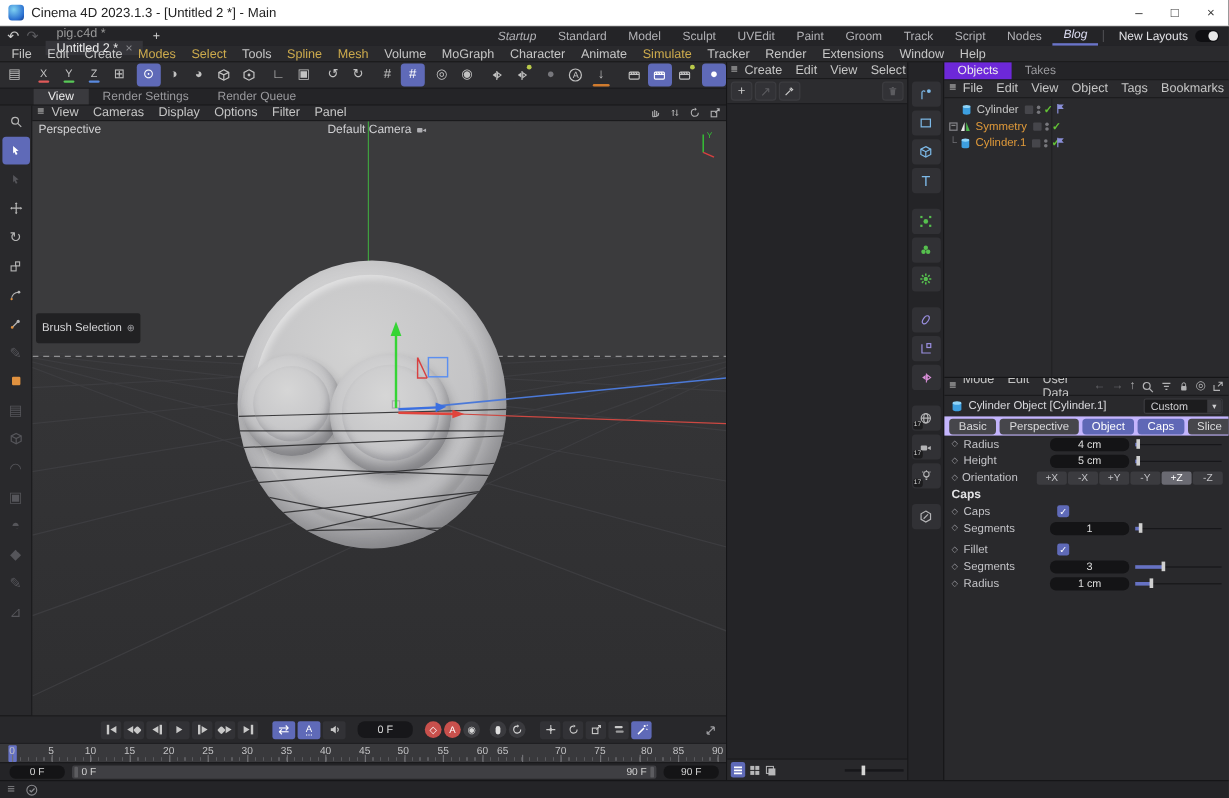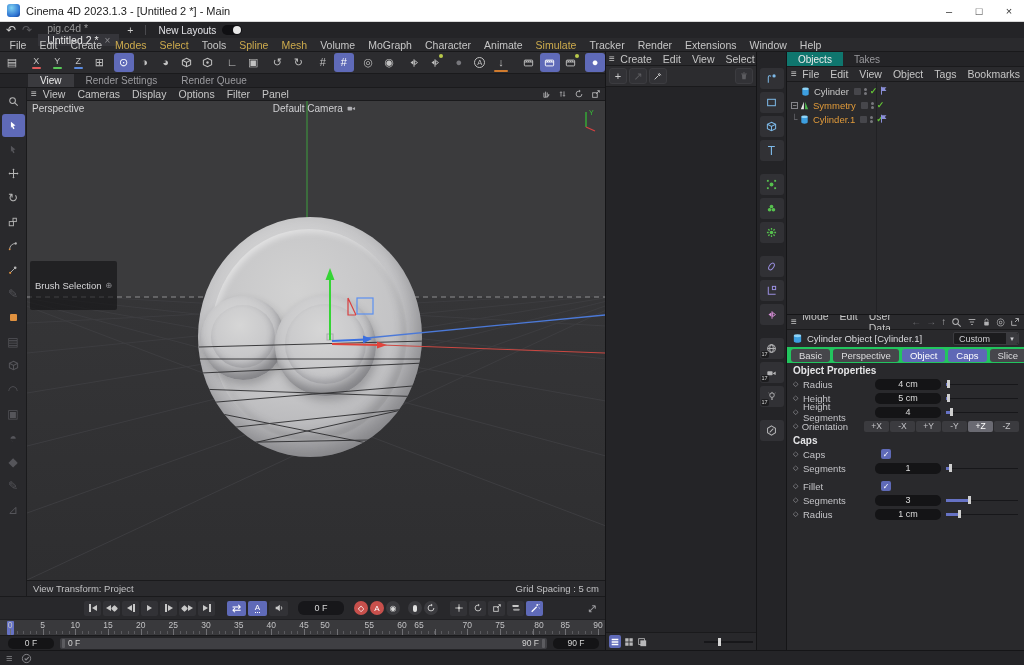--- a/index.html
+++ b/index.html
@@ -60,21 +60,21 @@
   .vpstack{flex:1;display:flex;flex-direction:column;min-width:0;}
   .vpmenu{height:13px;background:#2a2a2d;display:flex;align-items:center;font-size:10px;padding:0 4px;border-bottom:1px solid #1a1a1c;color:#c6c6c6;}
   .vpmenu .mi{padding:0 6px;}
   .vpmenu .right{margin-left:auto;display:flex;gap:7px;color:#b0b0b2;align-items:center;}
   .canvas{flex:1;position:relative;overflow:hidden;
     background:linear-gradient(180deg,#3b3b3d 0px,#3b3b3d 195px,#353537 197px,#2e2e30 100%);}
   .svgabs{position:absolute;left:0;top:0;}
   .vplabel{position:absolute;font-size:10px;color:#d2d2d4;}
   .camlabel{position:absolute;top:2px;left:50%;transform:translateX(-52%);font-size:10px;color:#cfcfd2;display:flex;gap:4px;align-items:center;}
   .hintpill{position:absolute;left:3px;top:160px;background:rgba(18,18,20,.62);border-radius:2px;
-    padding:19px 5px;font-size:9.5px;color:#d6d6d8;display:flex;gap:4px;align-items:center;}
+    padding:7px 5px;font-size:9.5px;color:#d6d6d8;display:flex;gap:4px;align-items:center;}
   .disc{position:absolute;left:171px;top:116px;width:224px;height:240px;border-radius:50%;
     background:radial-gradient(circle at 42% 28%,#d6d6d6 0%,#c7c7c9 45%,#aaaaad 76%,#8d8d90 100%);
     box-shadow:inset -6px -10px 18px rgba(40,40,45,.25);}
   .discface{position:absolute;left:13px;top:12px;right:15px;bottom:16px;border-radius:50%;
     background:radial-gradient(circle at 44% 30%,#d2d2d2 0%,#c2c2c4 60%,#a9a9ac 100%);
     box-shadow:inset 2px 3px 6px rgba(255,255,255,.5), inset -4px -7px 10px rgba(60,60,66,.28);}
   .bump{position:absolute;border-radius:50%;
     background:radial-gradient(circle at 44% 32%,#dadada 0%,#c4c4c6 55%,#9a9a9d 96%);
     box-shadow:inset -4px -8px 10px rgba(55,55,60,.35), 2px 5px 8px rgba(40,40,45,.25);}
   .bumpface{position:absolute;left:10px;top:9px;right:10px;bottom:12px;border-radius:50%;
@@ -125,41 +125,41 @@
   .msl .hd{position:absolute;left:14px;top:1px;width:2.5px;height:8px;background:#d6d6d6;}
   
   .strip{width:30px;background:#242427;border-right:1px solid #151517;display:flex;flex-direction:column;align-items:center;padding-top:16px;}
   .cs{width:24px;height:21px;background:#313135;border-radius:3px;margin-bottom:3px;display:flex;align-items:center;justify-content:center;position:relative;flex:0 0 auto;font-size:12px;}
   .cs.gap{margin-top:10px;}
   .badge{position:absolute;left:1px;bottom:1px;font-size:5.5px;color:#d8d8d8;background:#1c1c1e;border-radius:2px;padding:0 1px;line-height:1.2;}
   
   .rightpanel{flex:1;background:#29292c;display:flex;flex-direction:column;min-width:0;}
   .rtabs{height:15px;background:#242427;display:flex;font-size:10px;border-bottom:1px solid #1a1a1c;}
   .rtab{display:flex;align-items:center;padding:0 11px;color:#9a9a9e;}
-  .rtab.active{background:#0f766e;color:#ececec;}
+  .rtab.active{background:#6d28d9;color:#ececec;}
   .pmenu{height:15px;display:flex;align-items:center;font-size:10px;padding:0 4px;background:#2a2a2d;border-bottom:1px solid #1a1a1c;color:#c6c6c6;}
   .pmenu .mi{padding:0 5.5px;}
   .pmenu .right{margin-left:auto;display:flex;gap:5px;align-items:center;color:#b2b2b4;}
   .omtree{height:233px;background:#2a2a2d;position:relative;font-size:9.5px;border-bottom:1px solid #151517;padding-top:2px;}
   .omdivider{position:absolute;left:89px;top:0;bottom:0;width:1px;background:#212124;}
   .otrow{display:flex;align-items:center;height:14px;padding-left:4px;position:relative;}
   .otname{margin:0 3px;}
   .otname.sel{color:#e09a3a;}
   .exp{width:7px;height:7px;border:1px solid #85858a;color:#cfcfcf;font-size:7px;line-height:5px;text-align:center;margin-right:1px;}
   .branch{color:#6f6f74;font-size:9px;width:8px;}
   .tgl-sq{width:7px;height:7px;background:#46464b;border-radius:1px;margin:0 2px;}
   .tgl-dots{display:flex;flex-direction:column;gap:1px;margin:0 1px;}
   .tgl-dots i{width:3px;height:3px;border-radius:50%;background:#77777c;}
   .ck{color:#63c136;font-size:9px;font-weight:bold;margin:0 2px;}
   .tagflag{position:absolute;left:92px;top:1px;}
   
   .objheader{height:17px;display:flex;align-items:center;padding:0 5px;gap:4px;font-size:9.5px;color:#dadade;background:#29292c;}
   .dd{margin-left:auto;width:66px;height:13px;background:#1c1c1e;border:1px solid #3c3c40;border-radius:2px;font-size:9px;display:flex;align-items:center;padding:0 0 0 5px;color:#cfcfd2;}
   .dd .mark{margin-left:auto;width:12px;height:100%;background:#3a3a3e;display:flex;align-items:center;justify-content:center;font-size:7px;border-radius:0 2px 2px 0;}
-  .sectabs{height:16px;display:flex;align-items:center;gap:3px;padding:0 4px;background:#22c55e;}
+  .sectabs{height:16px;display:flex;align-items:center;gap:3px;padding:0 4px;background:#c4b5fd;}
   .stab{height:13px;padding:0 8px;background:#46464b;border-radius:3px;color:#dcdcde;font-size:9.5px;display:flex;align-items:center;gap:3px;}
   .stab.active{background:#5f68b6;color:#fff;}
   .heading{height:14px;display:flex;align-items:center;padding-left:6px;font-size:10px;color:#e4e4e6;font-weight:bold;}
   .prow{height:14px;display:flex;align-items:center;padding-left:6px;font-size:9.5px;color:#c4c4c8;}
   .prow .dia{color:#97979c;font-size:7px;width:10px;}
   .plabel{width:72px;}
   .vfield{width:66px;height:11px;background:#141416;border-radius:5px;color:#dedede;font-size:9px;display:flex;align-items:center;justify-content:center;}
   .slider{position:relative;flex:1;height:10px;margin:0 6px 0 5px;}
   .slider .tr{position:absolute;left:0;right:0;top:4.5px;height:1.5px;background:#17171a;}
   .slider .fl{position:absolute;left:0;top:4px;height:2.5px;background:#6672c4;}
@@ -197,20 +197,33 @@
     <span id="doctabs">
         <span class="doctab">
           <span>pig.c4d *</span>
         </span>
         <span class="doctab active">
           <span>Untitled 2 *</span>
           <span class="x">×</span>
         </span>
       </span>
     <span class="addtab">+</span>
+    <span class="layouts" id="layouttabs">
+        <span class="ltab italic">Startup</span>
+        <span class="ltab">Standard</span>
+        <span class="ltab">Model</span>
+        <span class="ltab">Sculpt</span>
+        <span class="ltab">UVEdit</span>
+        <span class="ltab">Paint</span>
+        <span class="ltab">Groom</span>
+        <span class="ltab">Track</span>
+        <span class="ltab">Script</span>
+        <span class="ltab">Nodes</span>
+        <span class="ltab italic active">Blog</span>
+      </span>
     <span class="lsep"></span>
     <span class="newlayouts">
       <span>New Layouts</span>
       <span class="toggle"></span>
     </span>
   </div>
 
   <div class="menubar" id="menubar">
       <span class="mi">File</span>
       <span class="mi">Edit</span>
@@ -543,24 +556,20 @@
               <line x1="15" y1="22" x2="15" y2="7" stroke="#35c435" stroke-width="1.2"></line>
               <line x1="15" y1="22" x2="24" y2="26" stroke="#d84040" stroke-width="1.2"></line>
               <text x="18" y="10" font-size="7" fill="#35c435" font-family="Liberation Sans, sans-serif">Y</text>
             </svg>
             <span class="hintpill">
               <span>Brush Selection</span>
               <span class="icn" style="font-size:8px;color:#9a9a9e">⊕</span>
             </span>
           </div>
 
-          <div class="vpstatus">
-            <span>View Transform: Project</span>
-            <span>Grid Spacing : 5 cm</span>
-          </div>
         </div>
       </div>
 
       <div class="transport" id="transport">
           <span class="trp">
             <span class="tbar"></span>
             <span class="tri-l"></span>
           </span>
           <span class="trp">
             <span class="tri-l"></span>
@@ -664,21 +673,21 @@
           <span class="majlab" style="left: 173.333px;">25</span>
           <span class="majtick" style="left: 173.333px;"></span>
           <span class="majlab" style="left: 206px;">30</span>
           <span class="majtick" style="left: 206px;"></span>
           <span class="majlab" style="left: 238.667px;">35</span>
           <span class="majtick" style="left: 238.667px;"></span>
           <span class="majlab" style="left: 271.333px;">40</span>
           <span class="majtick" style="left: 271.333px;"></span>
           <span class="majlab" style="left: 304px;">45</span>
           <span class="majtick" style="left: 304px;"></span>
-          <span class="majlab" style="left: 325px;">50</span>
+          <span class="majlab" style="left: 336px;">50</span>
           <span class="majtick" style="left: 336.667px;"></span>
           <span class="majlab" style="left: 369.333px;">55</span>
           <span class="majtick" style="left: 369.333px;"></span>
           <span class="majlab" style="left: 402px;">60</span>
           <span class="majtick" style="left: 402px;"></span>
           <span class="majlab" style="left: 419px;">65</span>
           <span class="majtick" style="left: 434.667px;"></span>
           <span class="majlab" style="left: 467.333px;">70</span>
           <span class="majtick" style="left: 467.333px;"></span>
           <span class="majlab" style="left: 500px;">75</span>
@@ -984,50 +993,39 @@
             <span>Object</span>
           </span>
           <span class="stab active">
             <span>Caps</span>
           </span>
           <span class="stab">
             <span>Slice</span>
           </span>
         </div>
 
-      <div class="heading">Object Properties</div>
       <div id="objprops">
           <div class="prow">
             <span class="dia">◇</span>
             <span class="plabel">Radius</span>
             <span class="vfield">4 cm</span>
             <span class="slider">
               <span class="tr"></span>
               <span class="fl" style="width: 3%;"></span>
               <span class="hd" style="left: calc(3% - 1px);"></span>
             </span>
           </div>
           <div class="prow">
             <span class="dia">◇</span>
             <span class="plabel">Height</span>
             <span class="vfield">5 cm</span>
             <span class="slider">
               <span class="tr"></span>
               <span class="fl" style="width: 3%;"></span>
               <span class="hd" style="left: calc(3% - 1px);"></span>
-            </span>
-          </div>
-          <div class="prow">
-            <span class="dia">◇</span>
-            <span class="plabel">Height Segments</span>
-            <span class="vfield">4</span>
-            <span class="slider">
-              <span class="tr"></span>
-              <span class="fl" style="width: 7%;"></span>
-              <span class="hd" style="left: calc(7% - 1px);"></span>
             </span>
           </div>
           <div class="prow">
             <span class="dia">◇</span>
             <span class="plabel">Orientation</span>
             <span class="obtns">
               <span class="obtn">+X</span>
               <span class="obtn">-X</span>
               <span class="obtn">+Y</span>
               <span class="obtn">-Y</span>

